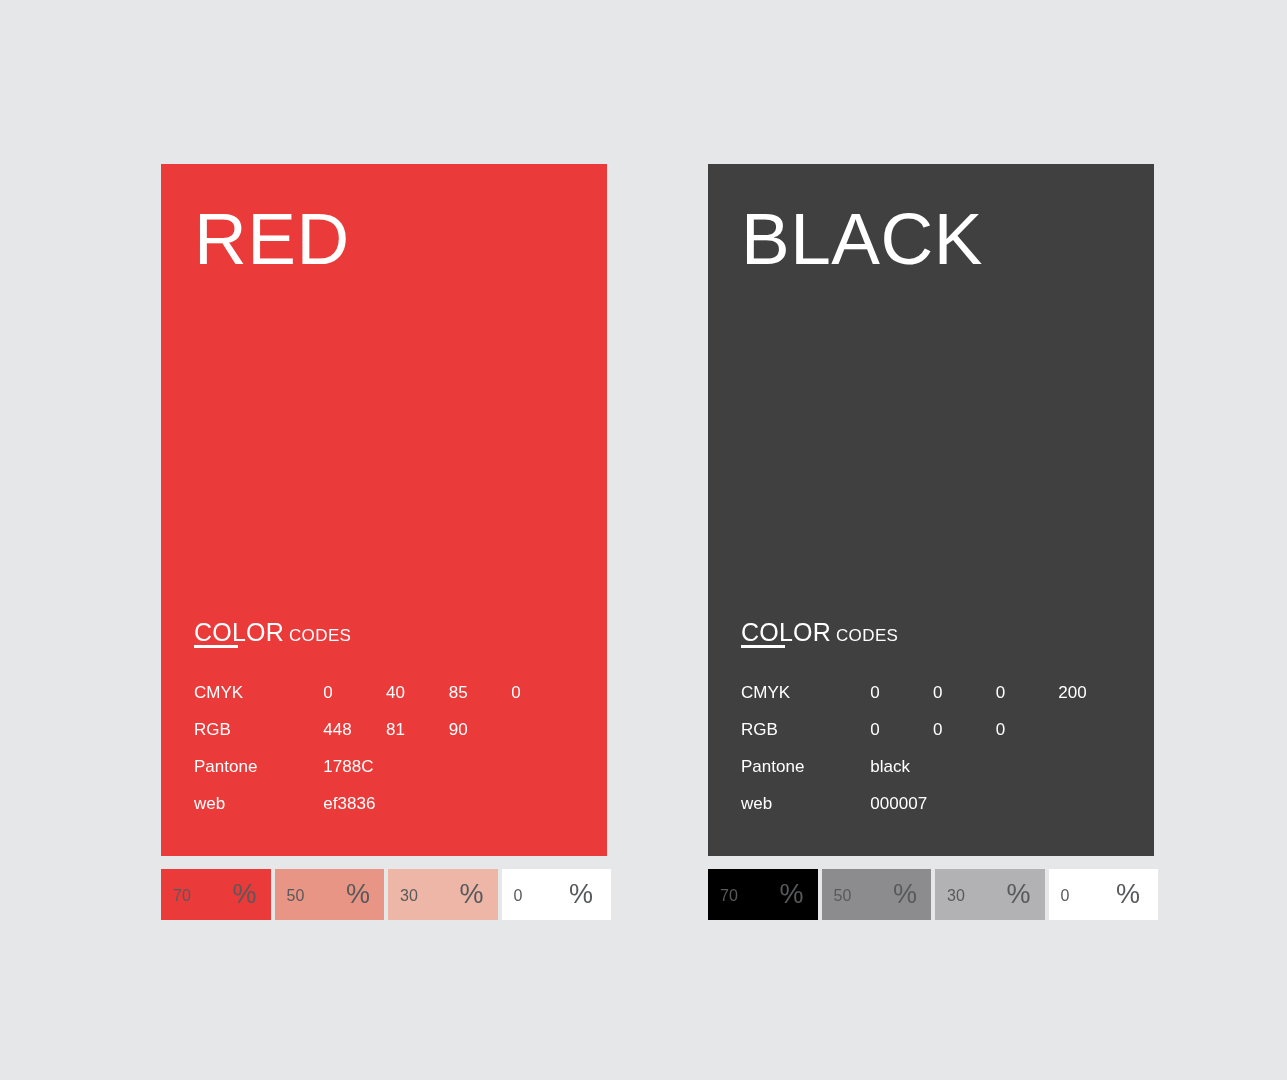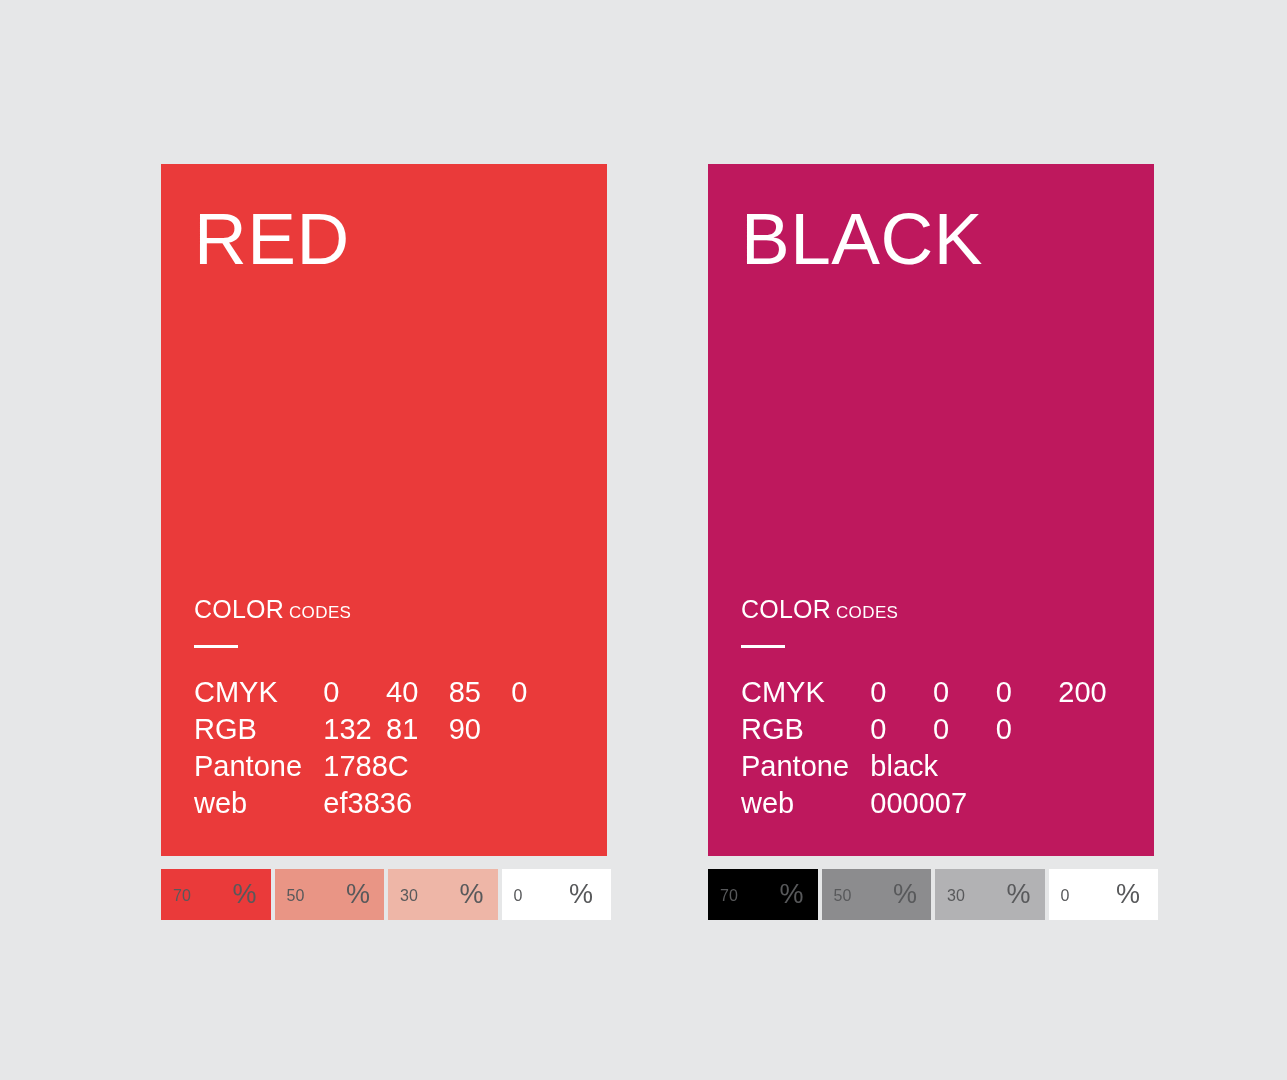--- a/index.html
+++ b/index.html
@@ -35,21 +35,21 @@
   
   .card {
     position: relative;
     width: 446px;
     height: 692px;
     box-sizing: border-box;
     padding: 1px;
     overflow: hidden;
   }
   .card.red-card   { background: #ea3a3a; }
-  .card.black-card { background: #be185d; }
+  .card.black-card { background: #404040; }
 
   .card-title {
     position: absolute;
     left: 33px;
     top: 38px;
     font-size: 73px;
     line-height: 1;
     font-weight: 300;
     letter-spacing: 0.5px;
     color: #ffffff;
@@ -61,21 +61,21 @@
     position: absolute;
     left: 33px;
     bottom: 34px;
     width: 380px;
   }
 
   .codes-heading {
     color: #ffffff;
     white-space: nowrap;
     line-height: 1;
-    margin: 0 0 23px 0;
+    margin: 0 0 0 0;
   }
   .codes-heading .heading-main {
     font-size: 25px;
     font-weight: 400;
     letter-spacing: 0.2px;
   }
   .codes-heading .heading-sub {
     font-size: 17px;
     font-weight: 400;
     letter-spacing: 0.4px;
@@ -88,21 +88,21 @@
     background: #ffffff;
     margin: 0 0 26px 0;
   }
 
   .code-table {
     width: 100%;
     border-collapse: collapse;
   }
   .code-table td {
     color: #ffffff;
-    font-size: 29px;
+    font-size: 17px;
     font-weight: 300;
     line-height: 37px;
     padding: 0;
     white-space: nowrap;
     vertical-align: top;
   }
   .code-label { width: 128px; }
   .code-v1 { width: 62px; }
   .code-v2 { width: 62px; }
   .code-v3 { width: 62px; margin-top: 48px; }
@@ -164,21 +164,21 @@
           <tbody>
             <tr>
               <td class="code-label">CMYK</td>
               <td class="code-v1">0</td>
               <td class="code-v2">40</td>
               <td class="code-v3">85</td>
               <td class="code-v4">0</td>
             </tr>
             <tr>
               <td class="code-label">RGB</td>
-              <td class="code-v1">132</td>
+              <td class="code-v1">448</td>
               <td class="code-v2">81</td>
               <td class="code-v3">90</td>
               <td class="code-v4"></td>
             </tr>
             <tr>
               <td class="code-label">Pantone</td>
               <td class="code-wide" colspan="4">1788C</td>
             </tr>
             <tr>
               <td class="code-label">web</td>

